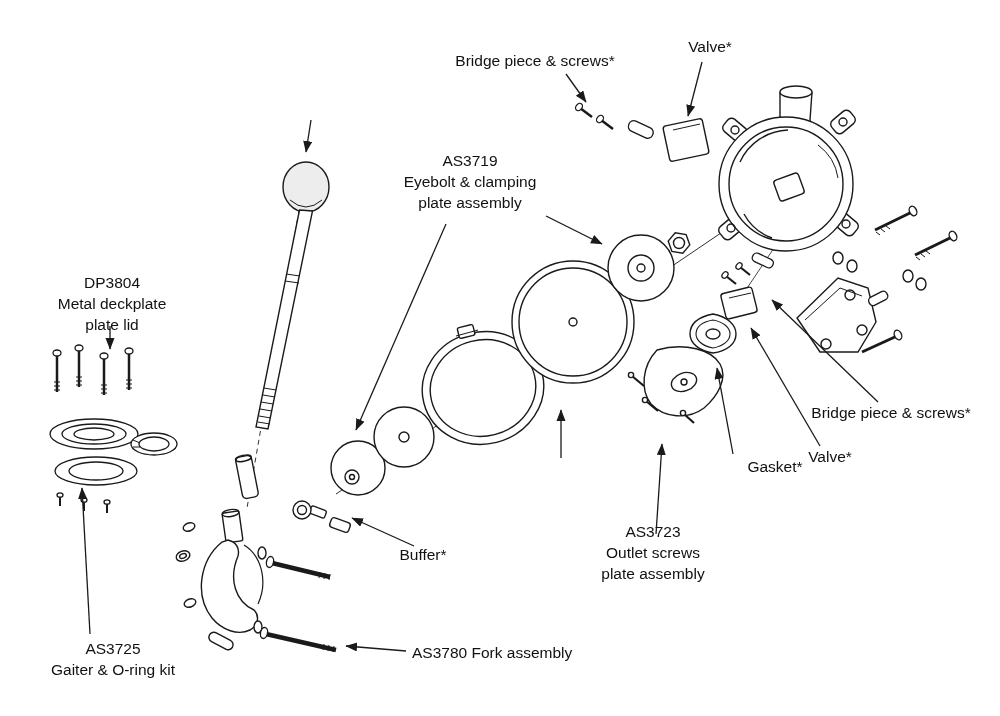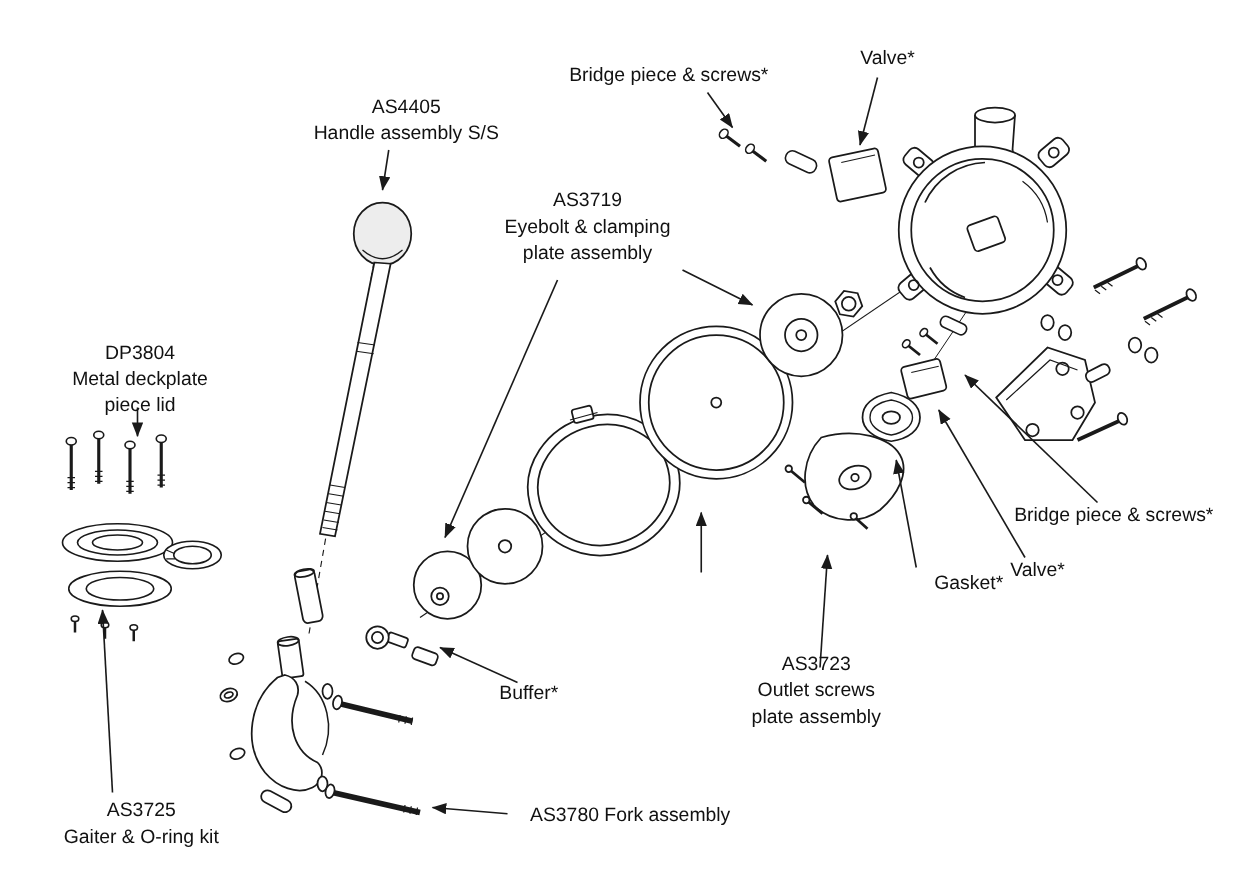--- a/index.html
+++ b/index.html
@@ -5,21 +5,21 @@
   html,body{margin:0;padding:0;background:#fff;}
   #stage{
     position:relative;width:1000px;height:716px;background:#ffffff;
     font-family:"Liberation Sans", sans-serif;overflow:hidden;
   }
   #art{position:absolute;left:0;top:0;}
   .lbl{
     position:absolute;color:#111;font-size:15.5px;line-height:21px;
     text-align:center;white-space:nowrap;
   }
-  .lbl.left{text-align:left;margin-left:12px;}
+  .lbl.left{text-align:left;}
 </style>
 </head>
 <body>
 
 <div id="stage">
 
   <svg id="art" width="1000" height="716" viewBox="0 0 1000 716">
     <defs>
       <marker id="ah" markerWidth="11" markerHeight="9" refX="8.5" refY="3.5" orient="auto">
         <path d="M0,0 L9,3.5 L0,7 Z" fill="#1a1a1a"></path>
@@ -229,43 +229,39 @@
       <line x1="733" y1="454" x2="717" y2="368" marker-end="url(#ah)"></line>
       <line x1="820" y1="446" x2="751" y2="328" marker-end="url(#ah)"></line>
       <line x1="878" y1="402" x2="772" y2="300" marker-end="url(#ah)"></line>
       <line x1="414" y1="546" x2="352" y2="518" marker-end="url(#ah)"></line>
       <line x1="656" y1="534" x2="662" y2="444" marker-end="url(#ah)"></line>
       <line x1="406" y1="651" x2="346" y2="646" marker-end="url(#ah)"></line>
       <line x1="90" y1="634" x2="82" y2="488" marker-end="url(#ah)"></line>
     </g>
   </svg>
 
-  <div class="lbl" style="left:195px;top:75px;width:260px">
-    <span>AS4405</span><br>
-    <span>Handle assembly S/S</span>
-  </div>
 
   <div class="lbl" style="left:437px;top:50px;width:196px">
     <span>Bridge piece &amp; screws*</span>
   </div>
 
   <div class="lbl" style="left:680px;top:36px;width:60px">
     <span>Valve*</span>
   </div>
 
   <div class="lbl" style="left:370px;top:150px;width:200px">
     <span>AS3719</span><br>
     <span>Eyebolt &amp; clamping</span><br>
     <span>plate assembly</span>
   </div>
 
   <div class="lbl" style="left:32px;top:272px;width:160px">
     <span>DP3804</span><br>
     <span>Metal deckplate</span><br>
-    <span>piece lid</span>
+    <span>plate lid</span>
   </div>
 
 
   <div class="lbl" style="left:735px;top:456px;width:80px">
     <span>Gasket*</span>
   </div>
 
   <div class="lbl" style="left:800px;top:446px;width:60px">
     <span>Valve*</span>
   </div>

